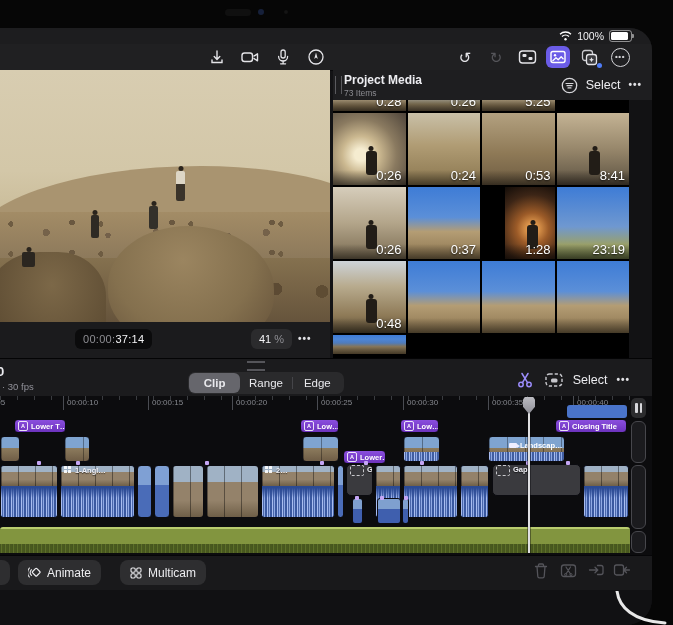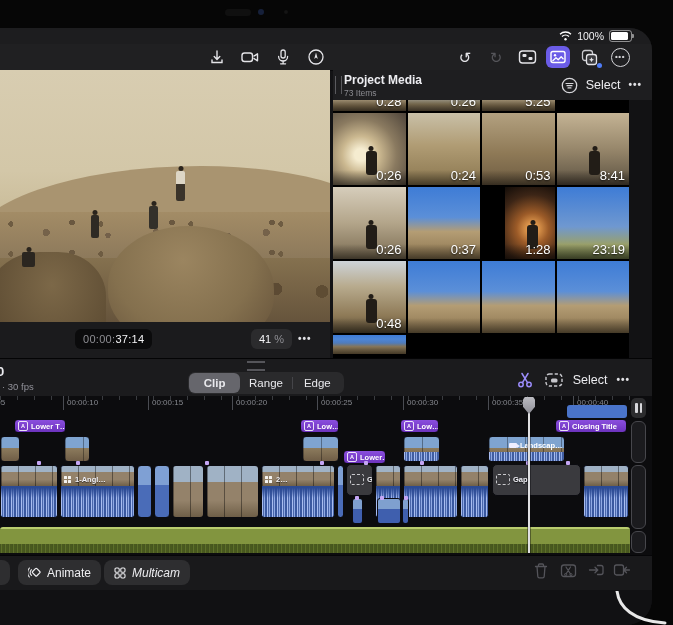--- a/index.html
+++ b/index.html
@@ -86,21 +86,21 @@
   .camg{position:relative;width:8px;height:5px;background:#eef;border-radius:1px;}
   .camg:after{content:"";position:absolute;right:-3px;top:0.5px;border-left:3px solid #eef;border-top:2px solid transparent;border-bottom:2px solid transparent;}
   .clip{position:absolute;top:437px;height:53px;border:1px solid #0b0b10;border-radius:4px;box-sizing:border-box;overflow:hidden;background:#33549e;}
   .clip .thumbs{height:20px;background-image:repeating-linear-gradient(90deg,rgba(0,0,0,.4) 0 1px,transparent 1px 17px),linear-gradient(180deg,#a0b2c5 0 32%,#94826a 32% 68%,#6f5f48 100%);}
   .clip .wave{position:absolute;left:0;right:0;top:20px;bottom:0;background:#2b4a94;}
   .clip .wave:before{content:"";position:absolute;inset:0;background:repeating-linear-gradient(90deg,#a8bdf0 0 1px,rgba(168,189,240,.25) 1px 2px,#8fa9e4 2px 3px,rgba(143,169,228,.15) 3px 5px);}
   .clip .wave:after{content:"";position:absolute;left:0;right:0;top:0;height:40%;background:linear-gradient(180deg,#2b4a94 15%,transparent 100%);}
   .clip.k-thumb .thumbs{height:100%;}
   .clip.k-plain{background:linear-gradient(180deg,#7fa0d4 0 38%,#4a6cb8 38%);}
   .clip.k-gap{top:436px;height:32px;background:#3a3a3e;border-radius:5px;}
-  .cliplabel{position:absolute;left:3px;top:9px;display:flex;align-items:center;gap:3px;z-index:2;}
+  .cliplabel{position:absolute;left:3px;top:0;display:flex;align-items:flex-start;gap:3px;z-index:2;}
   .cliplabel span{font-size:7.5px;color:#f0f0f6;font-weight:bold;text-shadow:0 1px 1px rgba(0,0,0,.6);white-space:nowrap;}
   .mbadge{width:8px;height:8px;display:grid;grid-template-columns:3px 3px;grid-template-rows:3px 3px;gap:1px;}
   .mbadge i{background:rgba(255,255,255,.9);border-radius:.5px;}
   .gapicon{width:12px;height:9px;border:1px dashed #c8c8cc;border-radius:2px;}
   .gaplabel{font-size:8px;color:#d8d8dc;font-weight:bold;}
   .lower-clip{position:absolute;top:470px;height:26px;background:linear-gradient(180deg,#7fa0cf 0 40%,#3f5fae 40%);border:1px solid #0c0c12;border-radius:3px;box-sizing:border-box;}
   .cdot{position:absolute;width:4px;height:4px;background:#c5a6f5;border-radius:1px;z-index:3;}
   #top-blue-clip{position:absolute;top:377px;height:13px;background:#4a74ca;border-radius:3px;}
   #green-track{position:absolute;left:0;top:499px;width:630px;height:26px;background:linear-gradient(180deg,#b9cc6e 0 2px,#82953f 2px 68%,#6d7f34 100%);border-radius:3px;}
   #green-track .gwave{position:absolute;left:0;right:0;bottom:0;height:9px;background:repeating-linear-gradient(90deg,#46551f 0 1px,#5d7029 1px 2px,#49591f 2px 4px);}
@@ -338,21 +338,21 @@
 
     <div id="tl-bottom">
       <div class="tl-btn" style="left:-10px;width:18px;"></div>
       <div class="tl-btn" style="left:18px;">
         <svg width="13" height="13" viewBox="0 0 13 13">
             <rect x="5.2" y="3.2" width="6" height="6" rx="1" transform="rotate(45 8.2 6.2)" fill="none" stroke="#ededf0" stroke-width="1.2"></rect>
             <path d="M3.4 3.6a4.4 4.4 0 0 0 0 5.8M1.4 2a7 7 0 0 0 0 9" fill="none" stroke="#ededf0" stroke-width="1.1" stroke-linecap="round"></path>
           </svg>
         <span>Animate</span>
       </div>
-      <div class="tl-btn" style="left:104px;font-style:italic;">
+      <div class="tl-btn" style="left:120px;">
         <svg width="12" height="12" viewBox="0 0 12 12">
             <rect x="1" y="1" width="4.2" height="4.2" rx="1.2" fill="none" stroke="#ededf0" stroke-width="1.1"></rect>
             <rect x="6.8" y="1" width="4.2" height="4.2" rx="1.2" fill="none" stroke="#ededf0" stroke-width="1.1"></rect>
             <rect x="1" y="6.8" width="4.2" height="4.2" rx="1.2" fill="none" stroke="#ededf0" stroke-width="1.1"></rect>
             <rect x="6.8" y="6.8" width="4.2" height="4.2" rx="1.2" fill="none" stroke="#ededf0" stroke-width="1.1"></rect>
           </svg>
         <span>Multicam</span>
       </div>
       <svg class="dimicon" style="left:533px;" width="16" height="17" viewBox="0 0 16 17">
           <path d="M2.5 4.5h11M5.5 4.5V3a1 1 0 0 1 1-1h3a1 1 0 0 1 1 1v1.5M4 4.5l.8 10a1.5 1.5 0 0 0 1.5 1.3h3.4a1.5 1.5 0 0 0 1.5-1.3l.8-10" fill="none" stroke="#54545a" stroke-width="1.3" stroke-linecap="round"></path>

